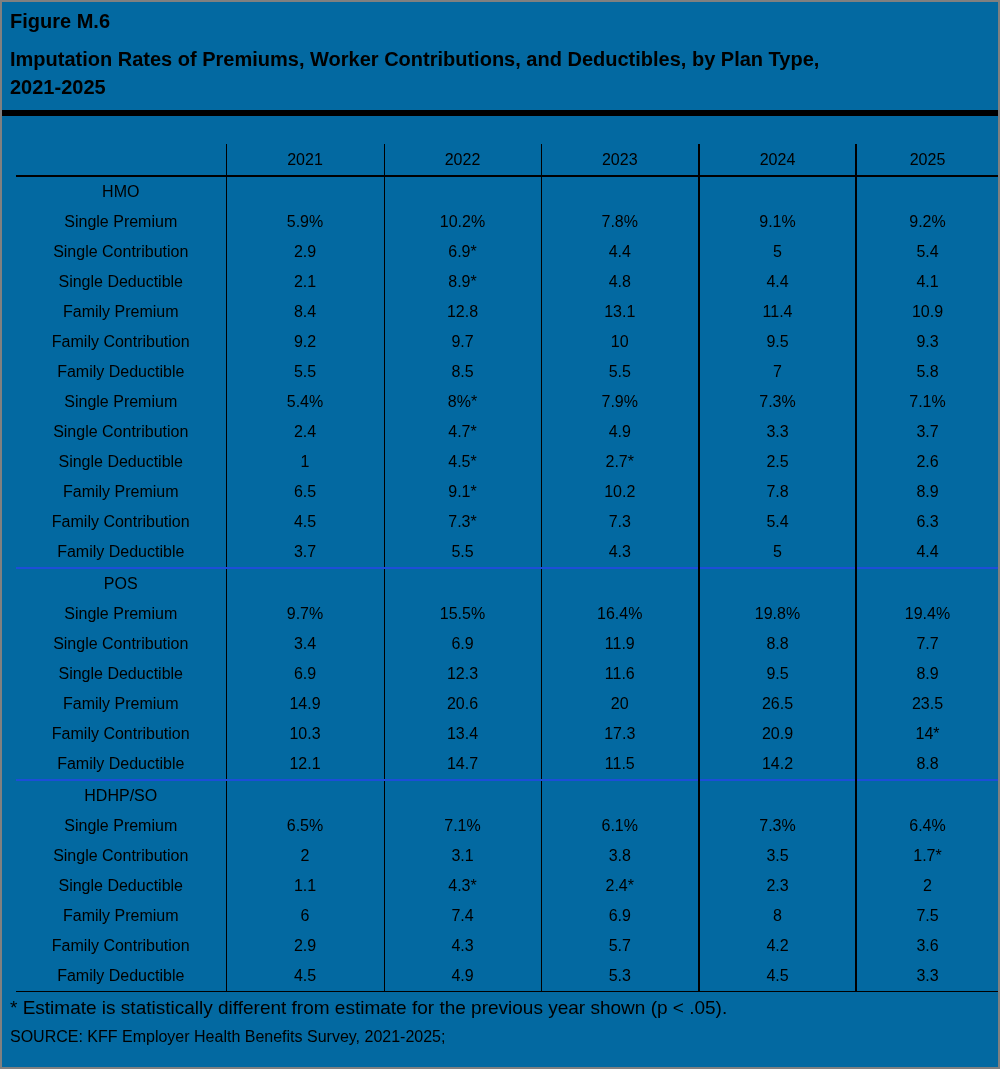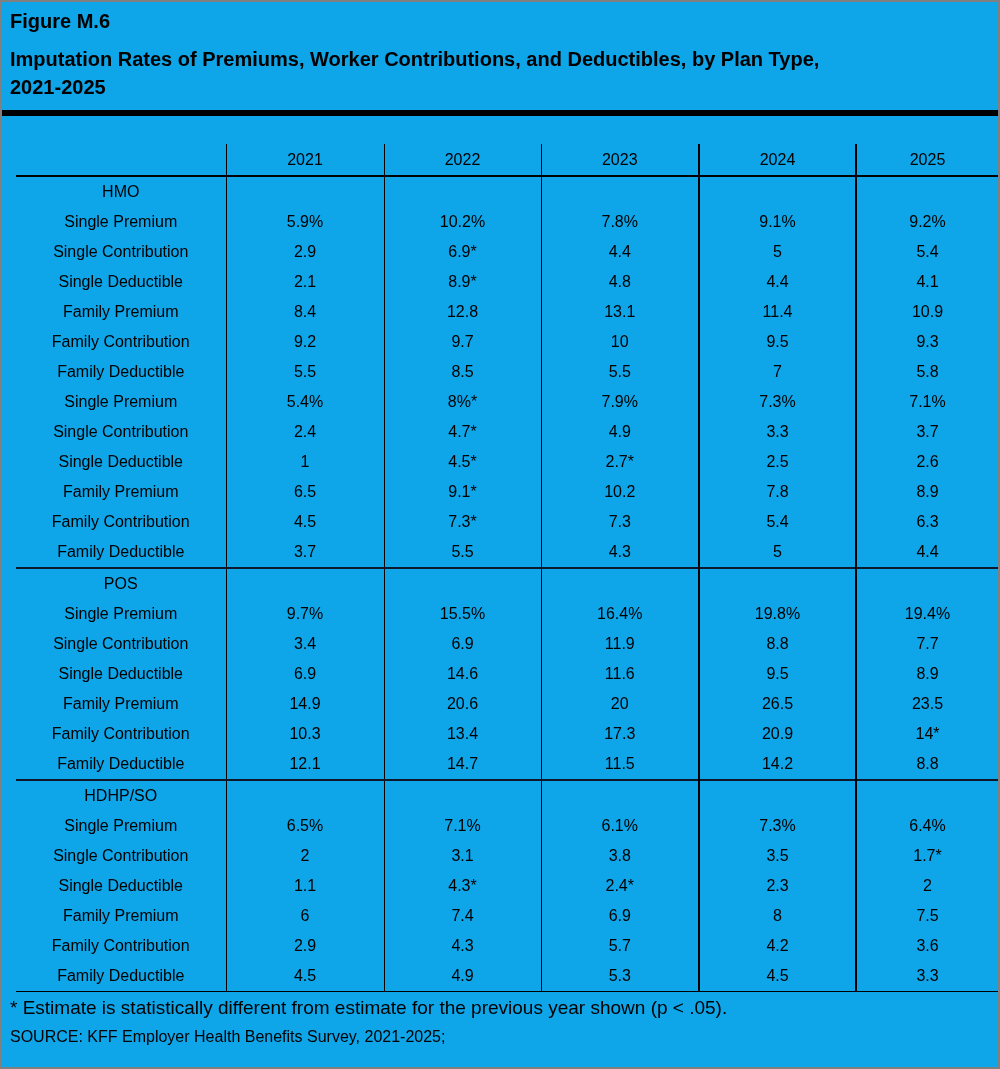--- a/index.html
+++ b/index.html
@@ -1,21 +1,21 @@
 <!DOCTYPE html>
 <html><head>
 <meta charset="utf-8">
 <style>
   html, body { margin: 0; padding: 0; background: #ffffff; }
   .figure {
     width: 1000px;
     height: 1069px;
     box-sizing: border-box;
     border: 2px solid #808080;
-    background: #0ea5e9;
+    background: #0369a1;
     color: #000000;
     font-family: "Liberation Sans", "DejaVu Sans", sans-serif;
     overflow: hidden;
   }
   .fig-header { padding: 7px 12px 0 8px; }
   .figure-label {
     font-size: 20px;
     font-weight: bold;
     line-height: 24px;
     margin: 0 0 12px 0;
@@ -56,21 +56,21 @@
     vertical-align: middle;
   }
   
   table.rates th:nth-child(n+2),
   table.rates td:nth-child(n+2) { border-left: 1px solid #000000; }
   table.rates th:nth-child(5),
   table.rates td:nth-child(5),
   table.rates th:nth-child(6),
   table.rates td:nth-child(6) { border-left-width: 2px; }
   
-  table.rates tr.section-row td { border-top: 2px solid #0f172a; }
+  table.rates tr.section-row td { border-top: 2px solid #1d4ed8; }
   table.rates tbody tr:last-child td { border-bottom: 1px solid #000000; }
   td.section-label {
     text-align: left;
     padding-left: 7px;
     font-weight: bold;
   }
   td.row-label {
     text-align: left;
     padding-left: 30px;
   }
@@ -243,21 +243,21 @@
             <td class="row-label">Single Contribution</td>
             <td class="value-cell">3.4</td>
             <td class="value-cell">6.9</td>
             <td class="value-cell">11.9</td>
             <td class="value-cell">8.8</td>
             <td class="value-cell">7.7</td>
           </tr>
           <tr>
             <td class="row-label">Single Deductible</td>
             <td class="value-cell">6.9</td>
-            <td class="value-cell">14.6</td>
+            <td class="value-cell">12.3</td>
             <td class="value-cell">11.6</td>
             <td class="value-cell">9.5</td>
             <td class="value-cell">8.9</td>
           </tr>
           <tr>
             <td class="row-label">Family Premium</td>
             <td class="value-cell">14.9</td>
             <td class="value-cell">20.6</td>
             <td class="value-cell">20</td>
             <td class="value-cell">26.5</td>

